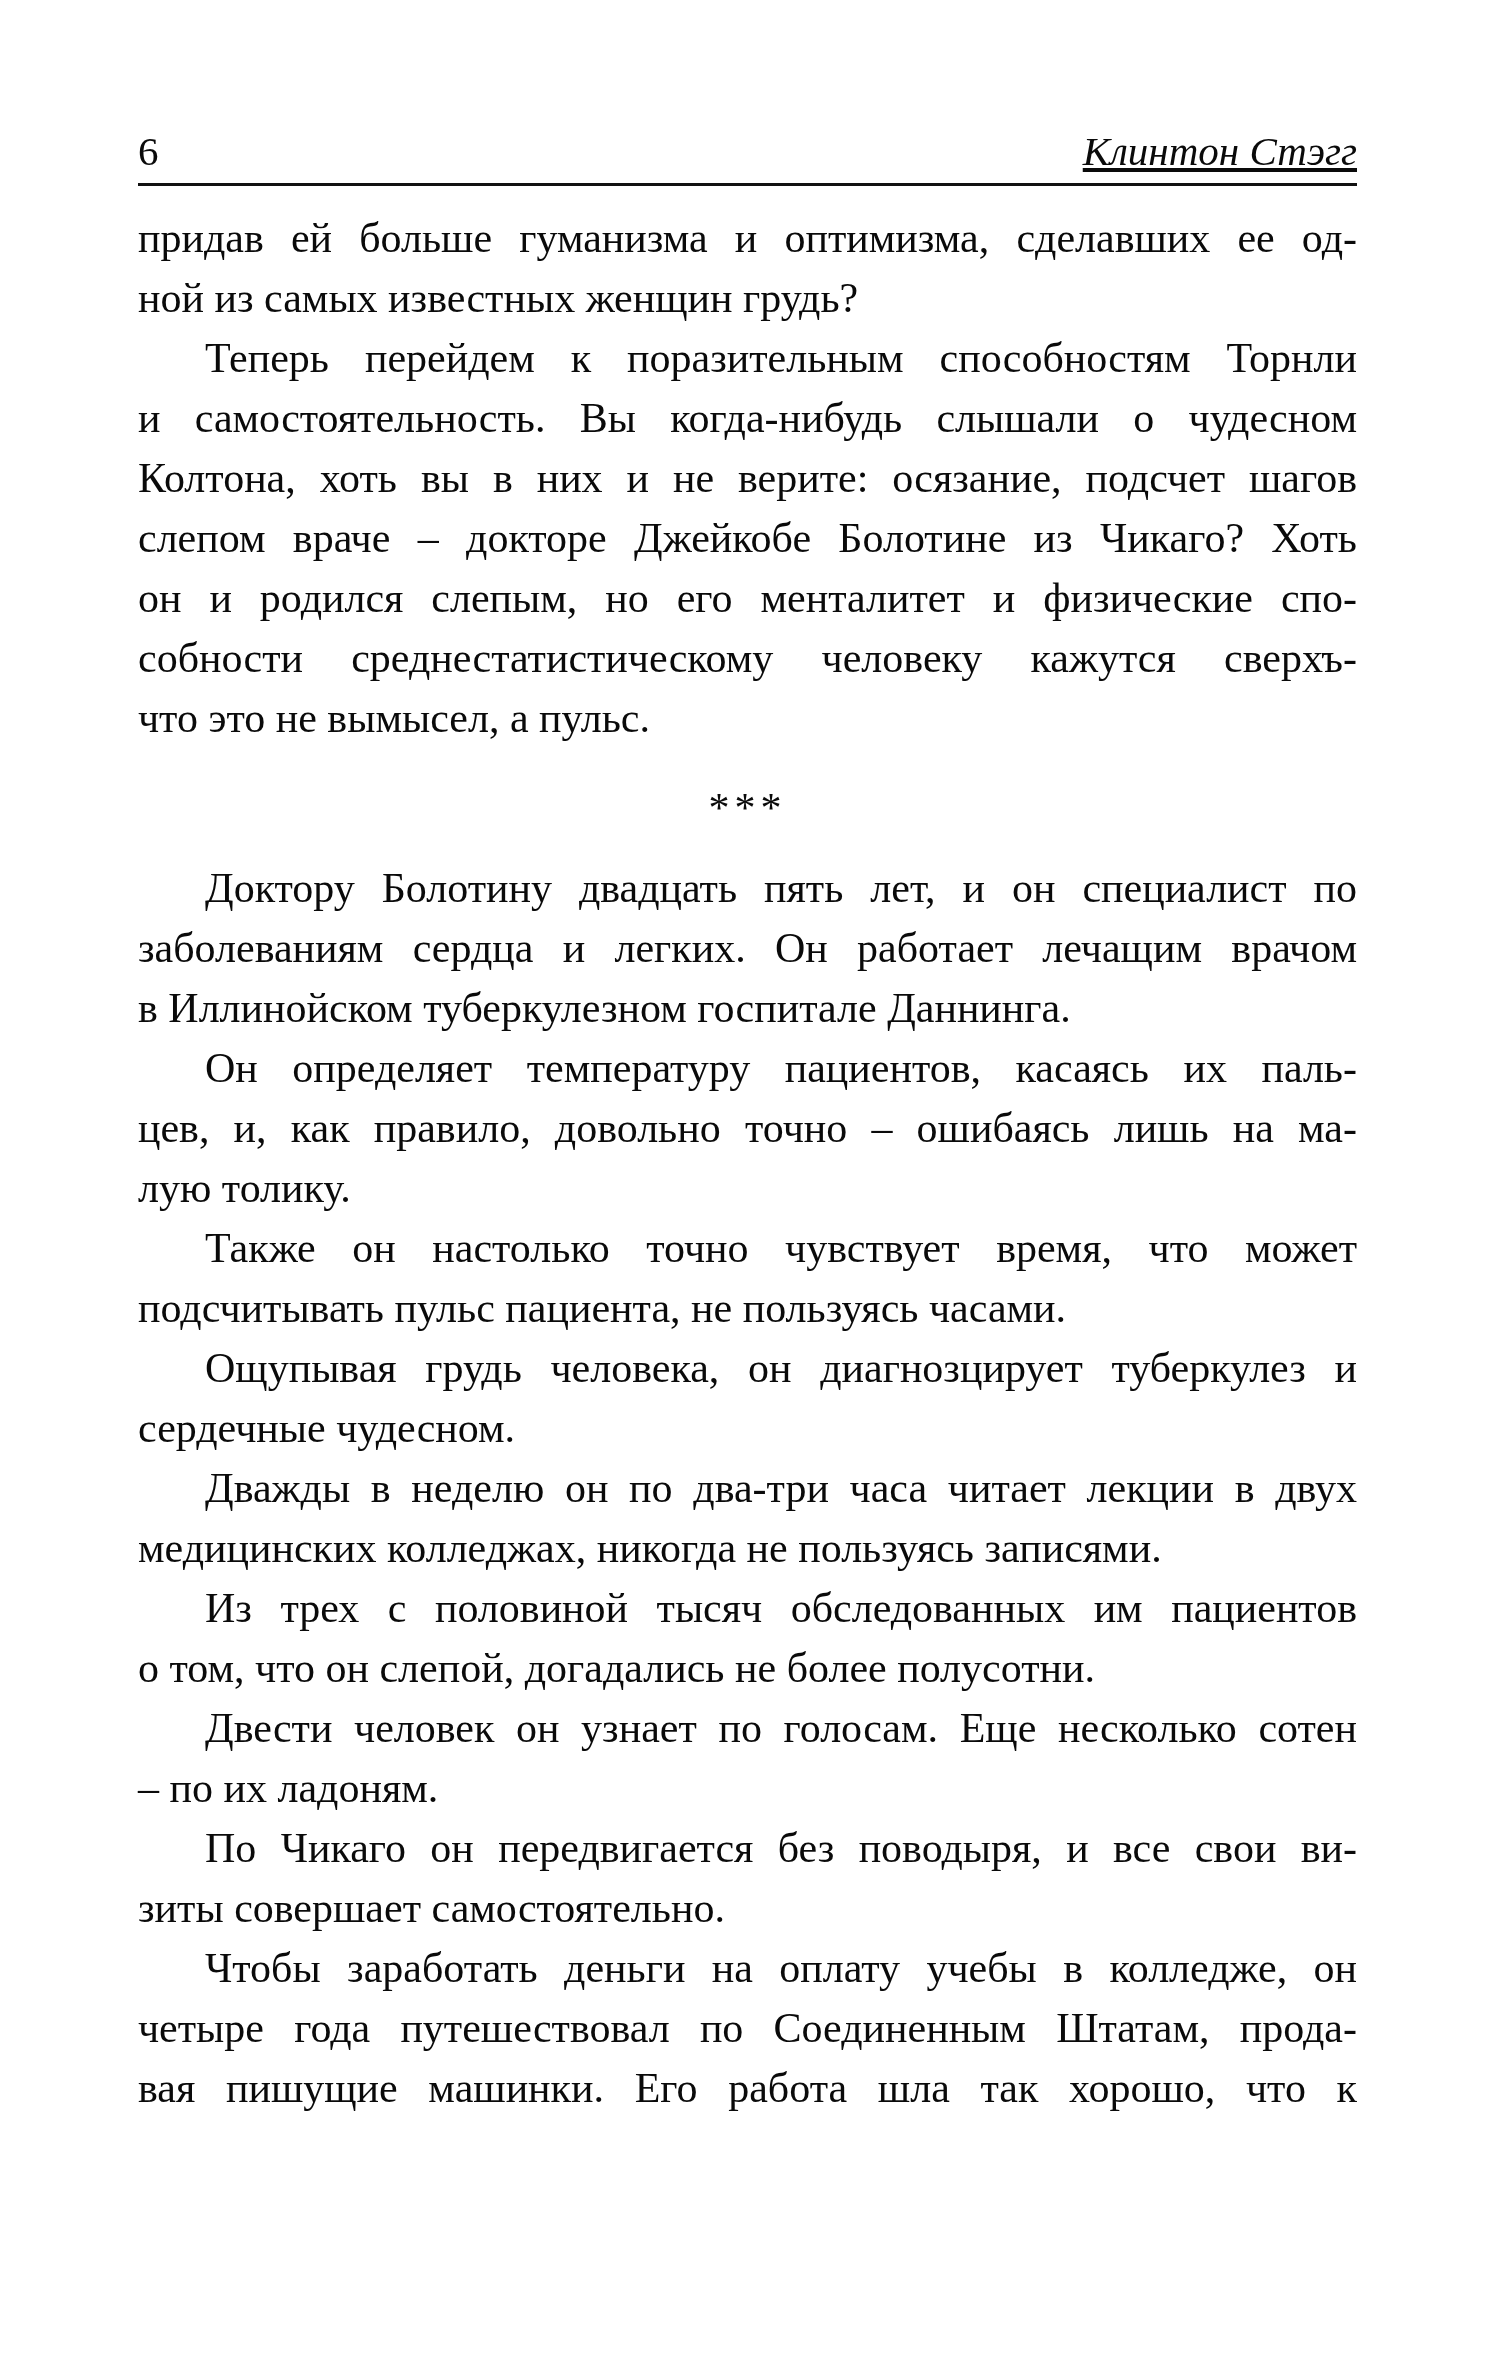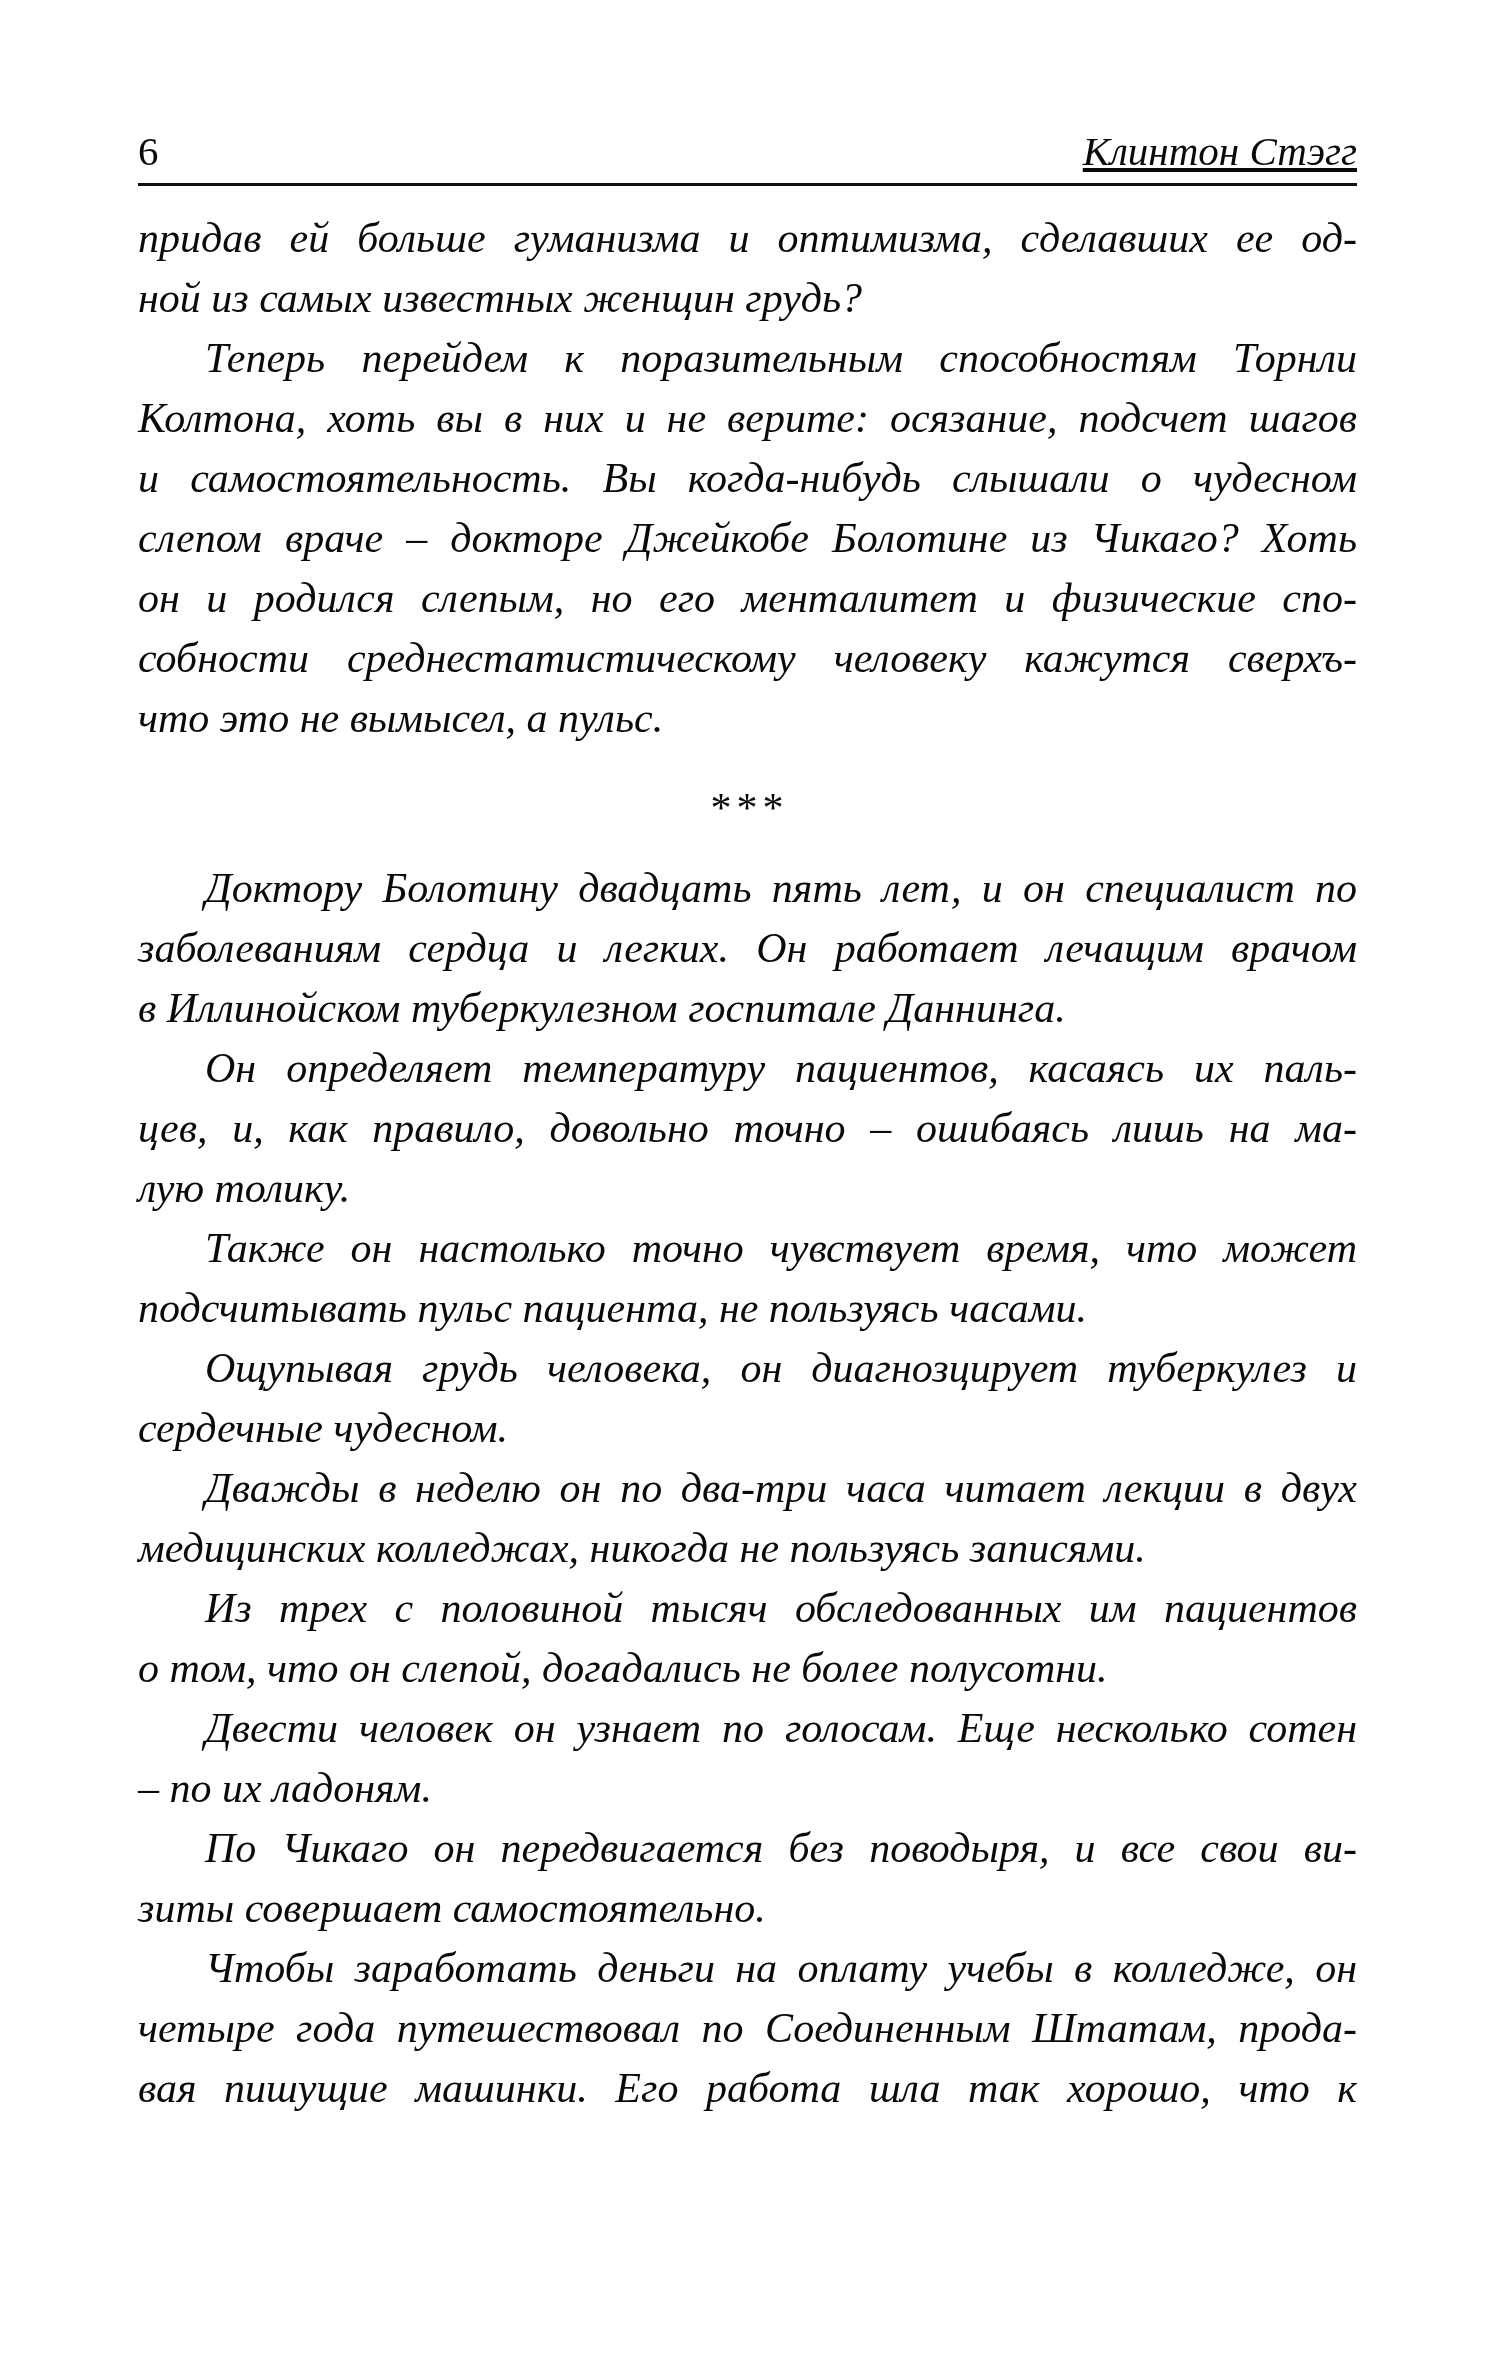--- a/index.html
+++ b/index.html
@@ -34,21 +34,20 @@
     text-decoration: underline;
   }
   .page-body {
     position: absolute;
     top: 208px;
     left: 138px;
     right: 143px;
     font-size: 42px;
     line-height: 60px;
     text-align: justify;
-    font-style: italic;
   }
   .para {
     margin: 0;
   }
   .line {
     text-align: justify;
     text-align-last: justify;
     -moz-text-align-last: justify;
     white-space: normal;
   }
@@ -77,22 +76,22 @@
     <span class="running-title">Клинтон Стэгг</span>
   </div>
 
   <div class="page-body">
       <div class="para">
         <div class="line">придав ей больше гуманизма и оптимизма, сделавших ее од-</div>
         <div class="line last">ной из самых известных женщин грудь?</div>
       </div>
       <div class="para">
         <div class="line first">Теперь перейдем к поразительным способностям Торнли</div>
+        <div class="line">и самостоятельность. Вы когда-нибудь слышали о чудесном</div>
         <div class="line">Колтона, хоть вы в них и не верите: осязание, подсчет шагов</div>
-        <div class="line">и самостоятельность. Вы когда-нибудь слышали о чудесном</div>
         <div class="line">слепом враче – докторе Джейкобе Болотине из Чикаго? Хоть</div>
         <div class="line">он и родился слепым, но его менталитет и физические спо-</div>
         <div class="line">собности среднестатистическому человеку кажутся сверхъ-</div>
         <div class="line last">что это не вымысел, а пульс.</div>
       </div>
       <div class="separator">***</div>
       <div class="para">
         <div class="line first">Доктору Болотину двадцать пять лет, и он специалист по</div>
         <div class="line">заболеваниям сердца и легких. Он работает лечащим врачом</div>
         <div class="line last">в Иллинойском туберкулезном госпитале Даннинга.</div>

